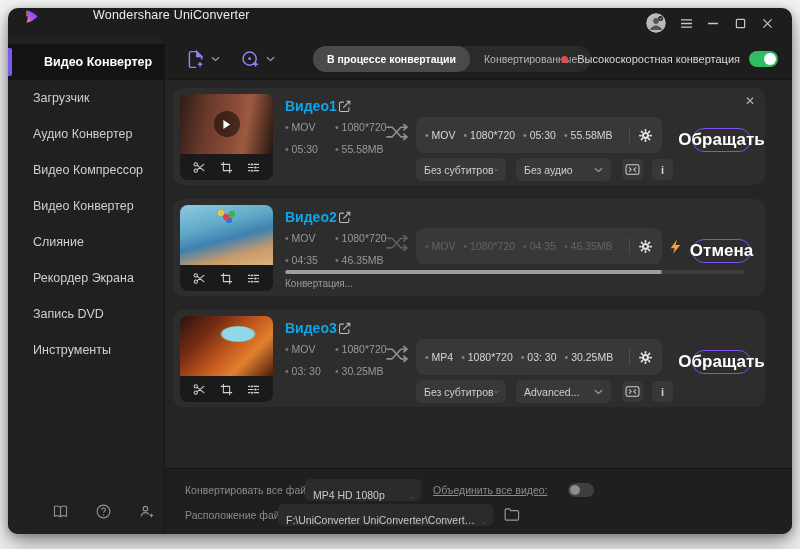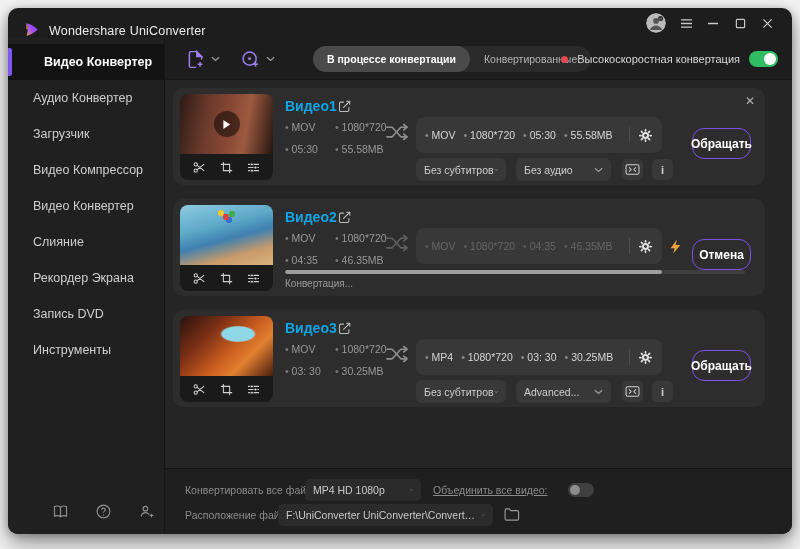--- a/index.html
+++ b/index.html
@@ -1,21 +1,21 @@
 <!DOCTYPE html>
 <html><head>
 <meta charset="utf-8">
 <style>
   * { box-sizing: border-box; margin: 0; padding: 0; }
   html,body { width:800px; height:549px; background:#f3f3f3; font-family:"Liberation Sans",sans-serif; overflow:hidden; }
   .window { position:absolute; left:8px; top:8px; width:784px; height:526px; background:#1d1d1d;
             border-radius:10px; overflow:hidden; box-shadow:0 10px 25px rgba(0,0,0,.38), 0 2px 8px rgba(0,0,0,.28); }
 
   
-  .titlebar { position:absolute; left:0; top:0; right:0; height:30px; display:flex; align-items:flex-end; padding-left:15px; }
+  .titlebar { position:absolute; left:0; top:0; right:0; height:30px; display:flex; align-items:flex-start; padding-left:15px;gap:44px; }
   .logo { width:17px; height:17px; display:block; }
   .app-title { color:#ececec; font-size:12.5px; margin-left:9px; letter-spacing:.2px; }
   .win-controls { position:absolute; right:18px; top:0; height:30px; display:flex; align-items:center; gap:13px; }
   .avatar { width:20px; height:20px; border-radius:50%; overflow:hidden; position:relative; cursor:pointer; }
   .wc-btn { width:14px; height:14px; display:flex; align-items:center; justify-content:center; cursor:pointer; }
 
   
   .sidebar { position:absolute; left:0; top:30px; bottom:0; width:157px; background:#202020; border-right:1px solid #161616; padding-top:6px; }
   .side-item { position:relative; height:36px; display:flex; align-items:center; padding-left:25px;
                font-size:12.5px; color:#cfcfcf; cursor:pointer; white-space:nowrap; }
@@ -71,42 +71,42 @@
   .shuffle { position:absolute; left:212px; top:34px; width:25px; height:20px; }
 
   .target-pill { position:absolute; left:243px; top:29px; width:246px; height:36px; background:#383838; border-radius:8px;
                  display:flex; align-items:center; padding:0 9px; gap:8px; font-size:10.5px; color:#d6d6d6; white-space:nowrap; }
   .target-pill .tv::before { content:"• "; color:#8a8a8a; }
   .target-pill .pdiv { margin-left:auto; width:1px; height:16px; background:#4e4e4e; }
   .target-pill.dim .tv { color:#646464; }
   .target-pill.dim .tv::before { color:#5a5a5a; }
   .gear-btn { width:15px; height:15px; cursor:pointer; }
 
-  .action-btn { position:absolute; left:519px; top:40px; width:59px; height:31px; background:transparent;
-                border:1.6px solid #7c52e8; border-radius:12px; color:#fff; font-size:12px; font-weight:700;
+  .action-btn { position:absolute; left:519px; top:40px; width:59px; height:24px; background:transparent;
+                border:1.6px solid #7c52e8; border-radius:12px; color:#fff; font-size:17px; font-weight:700;
                 font-family:"Liberation Sans",sans-serif; cursor:pointer; display:flex; align-items:center; justify-content:center; }
   .lightning { position:absolute; left:496px; top:39px; width:13px; height:17px; }
 
   .dd { position:absolute; top:70px; height:23px; background:#383838; border-radius:6px; display:flex; align-items:center;
         padding:0 8px; font-size:10.5px; color:#cfcfcf; cursor:pointer; white-space:nowrap; }
   .dd .chev { margin-left:auto; }
   .dd1 { left:243px; width:90px; } .dd2 { left:343px; width:95px; }
   .sq-btn { position:absolute; top:71px; width:21px; height:21px; background:#383838; border-radius:5px;
             display:flex; align-items:center; justify-content:center; cursor:pointer; }
   .sq-trim { left:449px; } .sq-info { left:479px; color:#cfcfcf; font-size:11px; font-weight:700; font-style:normal; }
   .card-close { position:absolute; right:10px; top:7px; color:#b5b5b5; font-size:12px; cursor:pointer; line-height:1; }
 
   .progress-track { position:absolute; left:112px; top:71px; width:460px; height:4px; background:#3d3d3d; border-radius:2px; overflow:hidden; }
   .progress-fill { height:4px; background:#9e9e9e; border-radius:2px; }
   .progress-label { position:absolute; left:112px; top:79px; font-size:10px; color:#9a9a9a; }
 
   
   .footerbar { position:absolute; left:157px; right:0; bottom:0; height:66px; background:#1f1f1f; border-top:1px solid #151515; }
   .f-label { position:absolute; font-size:10.5px; color:#8b8b8b; white-space:nowrap; }
-  .f-select { position:absolute; height:22px; background:#2b2b2b; border-radius:5px; display:flex; align-items:center;
+  .f-select { position:absolute; height:22px; background:#2b2b2b; border-radius:5px; display:flex; align-items:flex-end;
               padding:0 8px; font-size:10.5px; color:#c9c9c9; cursor:pointer; white-space:nowrap; overflow:hidden; }
   .f-select .chev { margin-left:auto; padding-left:6px; }
   .convert-all-btn { position:absolute; right:26px; top:19px; height:30px; padding:0 17px; background:#7c5af0; border:none;
                      border-radius:15px; color:#fff; font-size:11.5px; font-weight:700; font-family:"Liberation Sans",sans-serif;
                      cursor:pointer; display:flex; align-items:center; }
   .folder-btn { position:absolute; left:338px; top:37px; width:17px; height:17px; cursor:pointer; }
 </style>
 </head>
 <body>
 
@@ -159,24 +159,24 @@
           </svg>
       </span>
     </div>
   </div>
 
   <div class="sidebar">
     <div class="side-item active">
         <span>Видео Конвертер</span>
       </div>
     <div class="side-item">
+        <span>Загрузчик</span>
+      </div>
+    <div class="side-item">
         <span>Аудио Конвертер</span>
-      </div>
-    <div class="side-item">
-        <span>Загрузчик</span>
       </div>
     <div class="side-item">
         <span>Видео Компрессор</span>
       </div>
     <div class="side-item">
         <span>Видео Конвертер</span>
       </div>
     <div class="side-item">
         <span>Слияние</span>
       </div>

